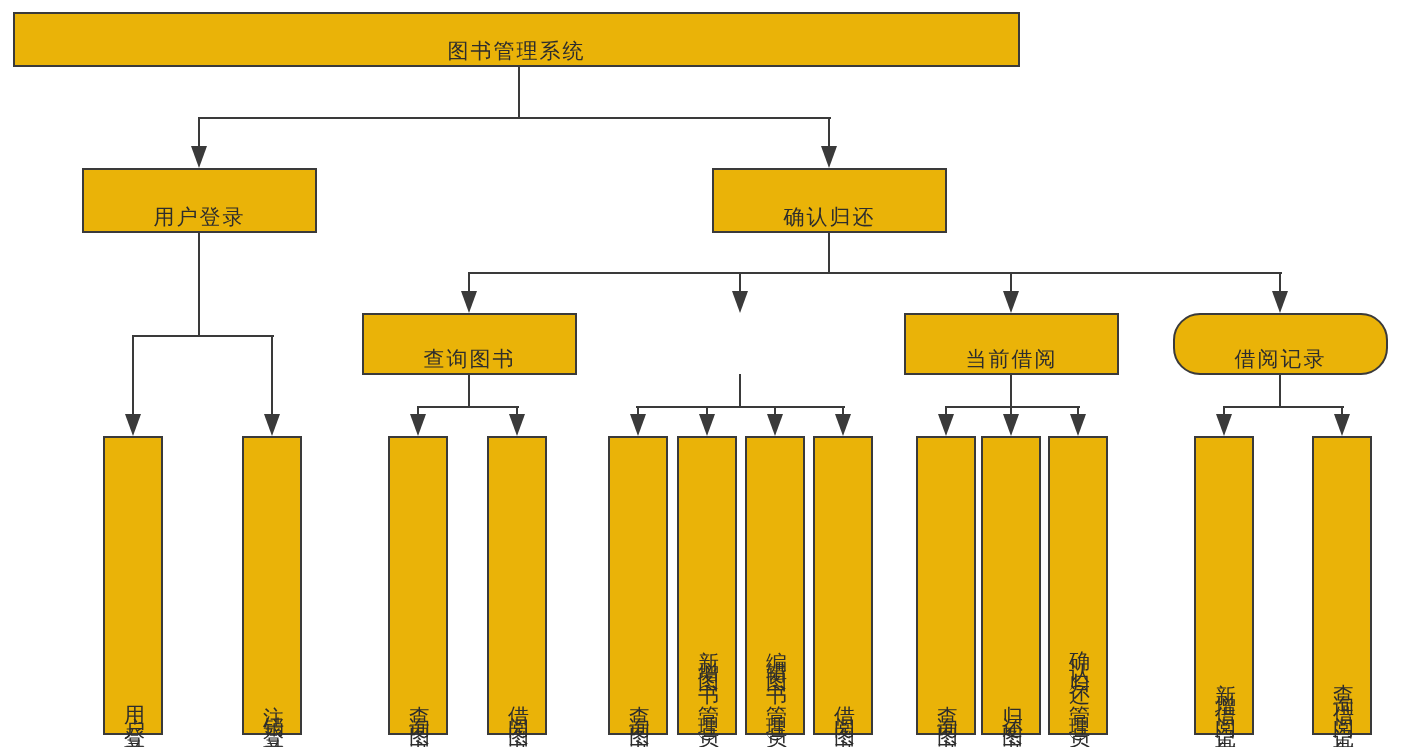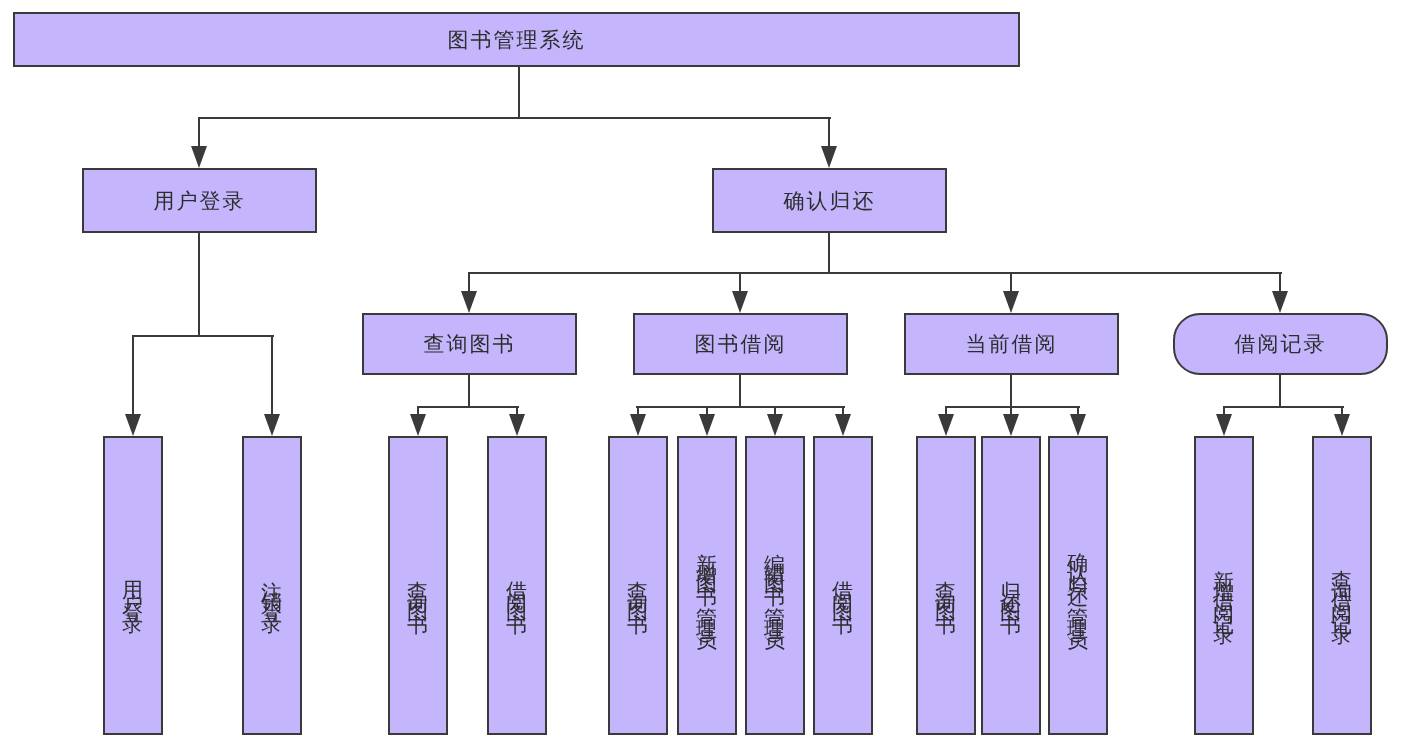--- a/index.html
+++ b/index.html
@@ -12,25 +12,26 @@
   #canvas{
     position:relative;
     width:1405px;height:747px;
     background:var(--bg);
     overflow:hidden;
   }
   .box{
     position:absolute;
     box-sizing:border-box;
     border:2px solid var(--line);
-    background:#c4b5fd;
+    background:#eab308;
     display:flex;
-    align-items:center;
+    align-items:flex-end;
     justify-content:center;
     color:var(--text);
+    font-family:Liberation Mono, monospace;
   }
   .h-label{
     font-size:21px;
     letter-spacing:2px;
     white-space:nowrap;
   }
   .leaf-label{
     writing-mode:vertical-rl;
     text-orientation:mixed;
     font-size:21px;
@@ -73,23 +74,20 @@
 
   <div class="box" style="left:82px;top:168px;width:235px;height:65px;">
     <span class="h-label">用户登录</span>
   </div>
   <div class="box" style="left:712px;top:168px;width:235px;height:65px;">
     <span class="h-label">确认归还</span>
   </div>
 
   <div class="box" style="left:362px;top:313px;width:215px;height:62px;">
     <span class="h-label">查询图书</span>
-  </div>
-  <div class="box" style="left:633px;top:313px;width:215px;height:62px;">
-    <span class="h-label">图书借阅</span>
   </div>
   <div class="box" style="left:904px;top:313px;width:215px;height:62px;">
     <span class="h-label">当前借阅</span>
   </div>
   <div class="box" style="left:1173px;top:313px;width:215px;height:62px;border-radius:27px;">
     <span class="h-label">借阅记录</span>
   </div>
 
   <div class="box" style="left:103px;top:436px;width:60px;height:299px;">
     <span class="leaf-label">用户登录</span>

